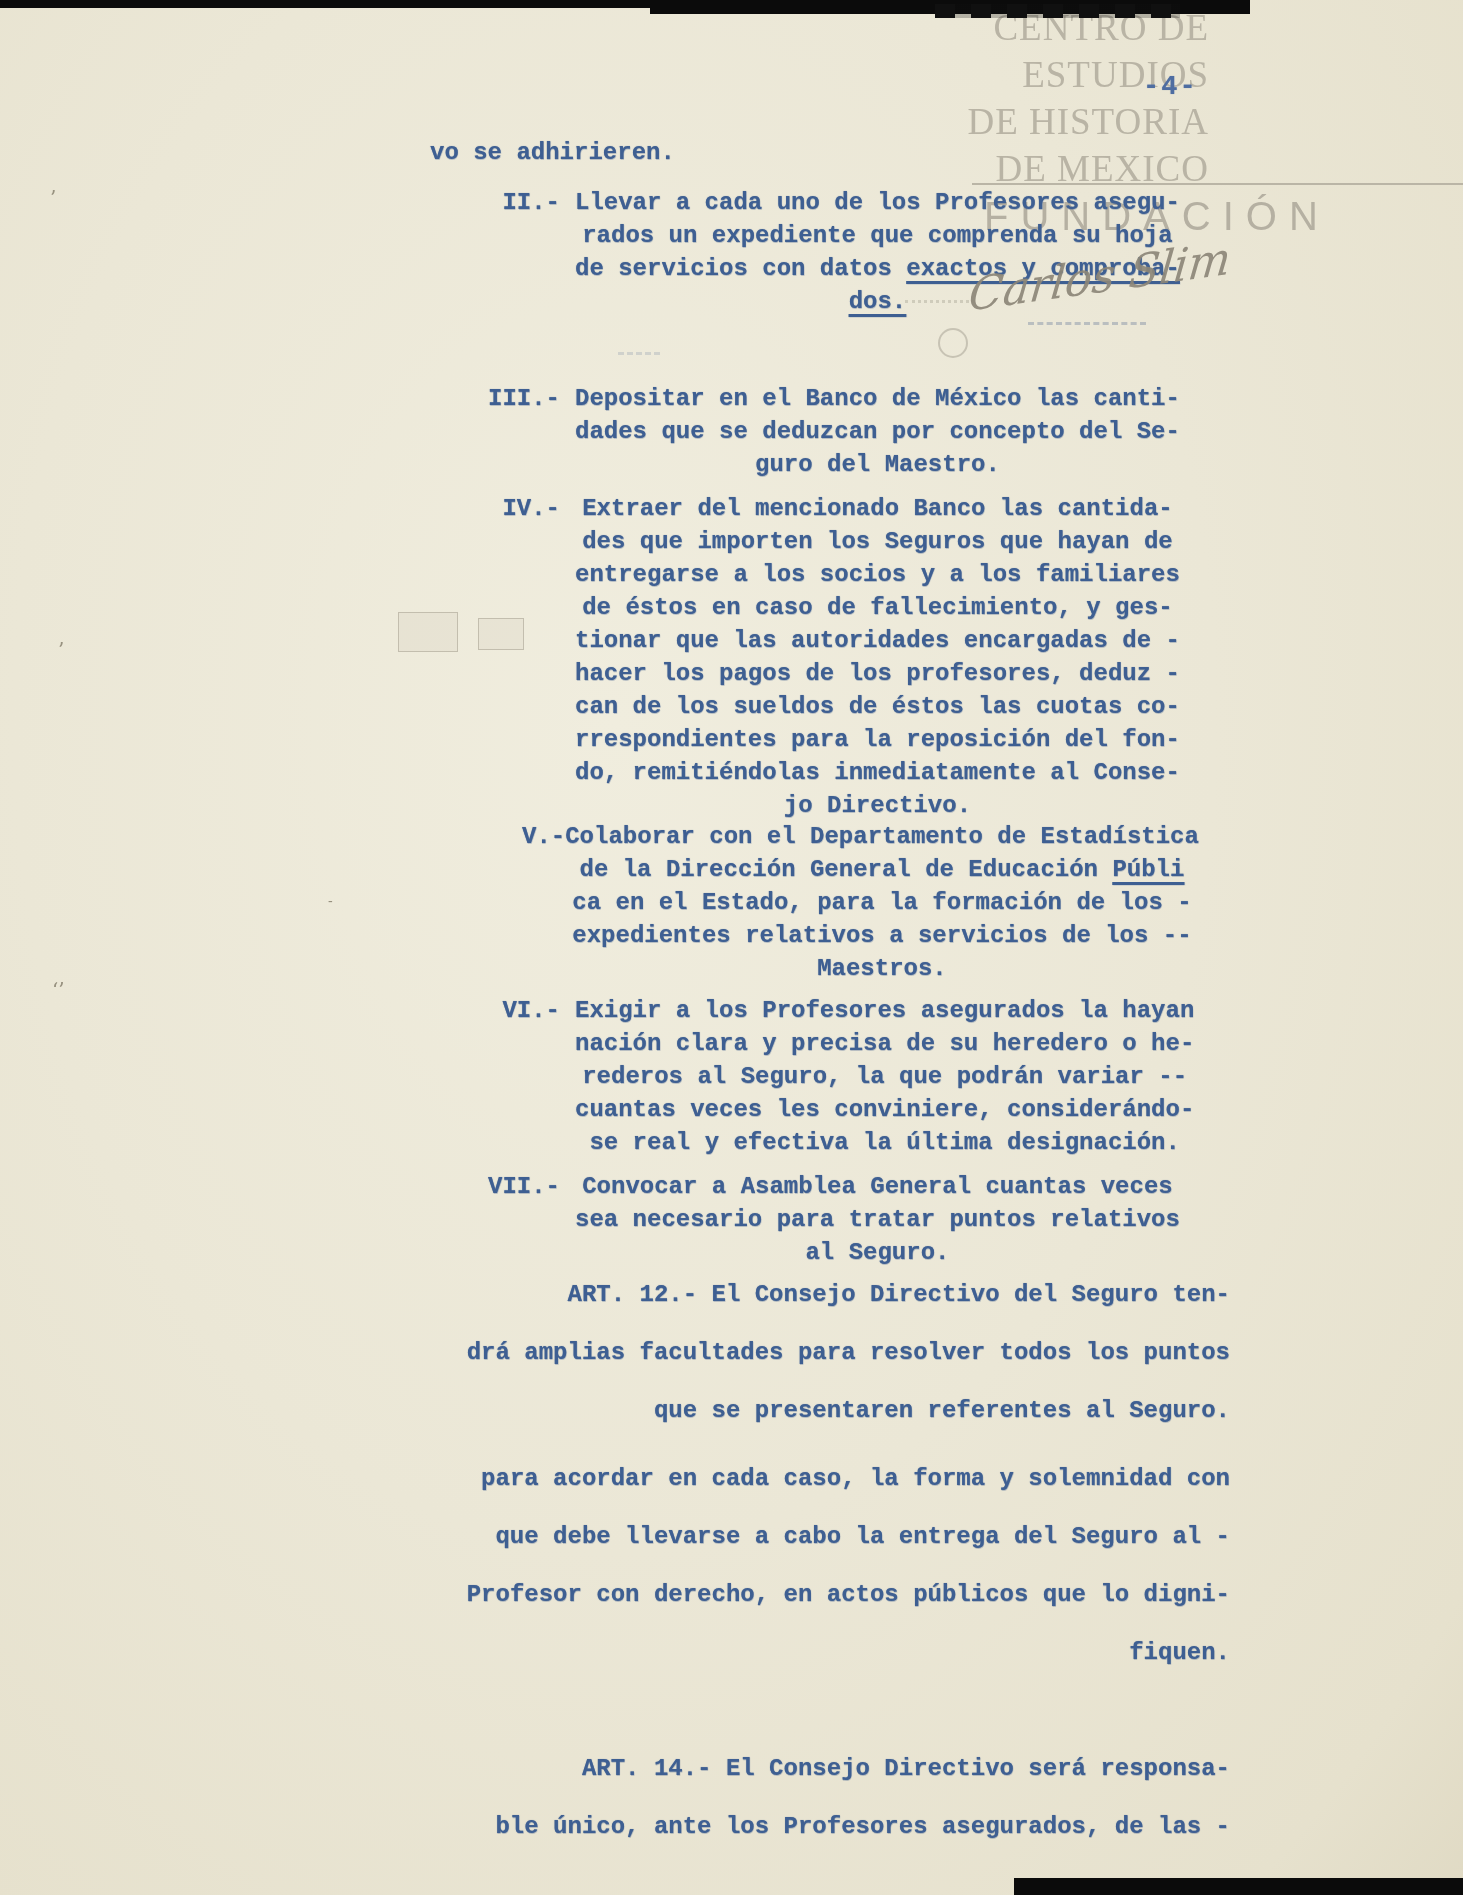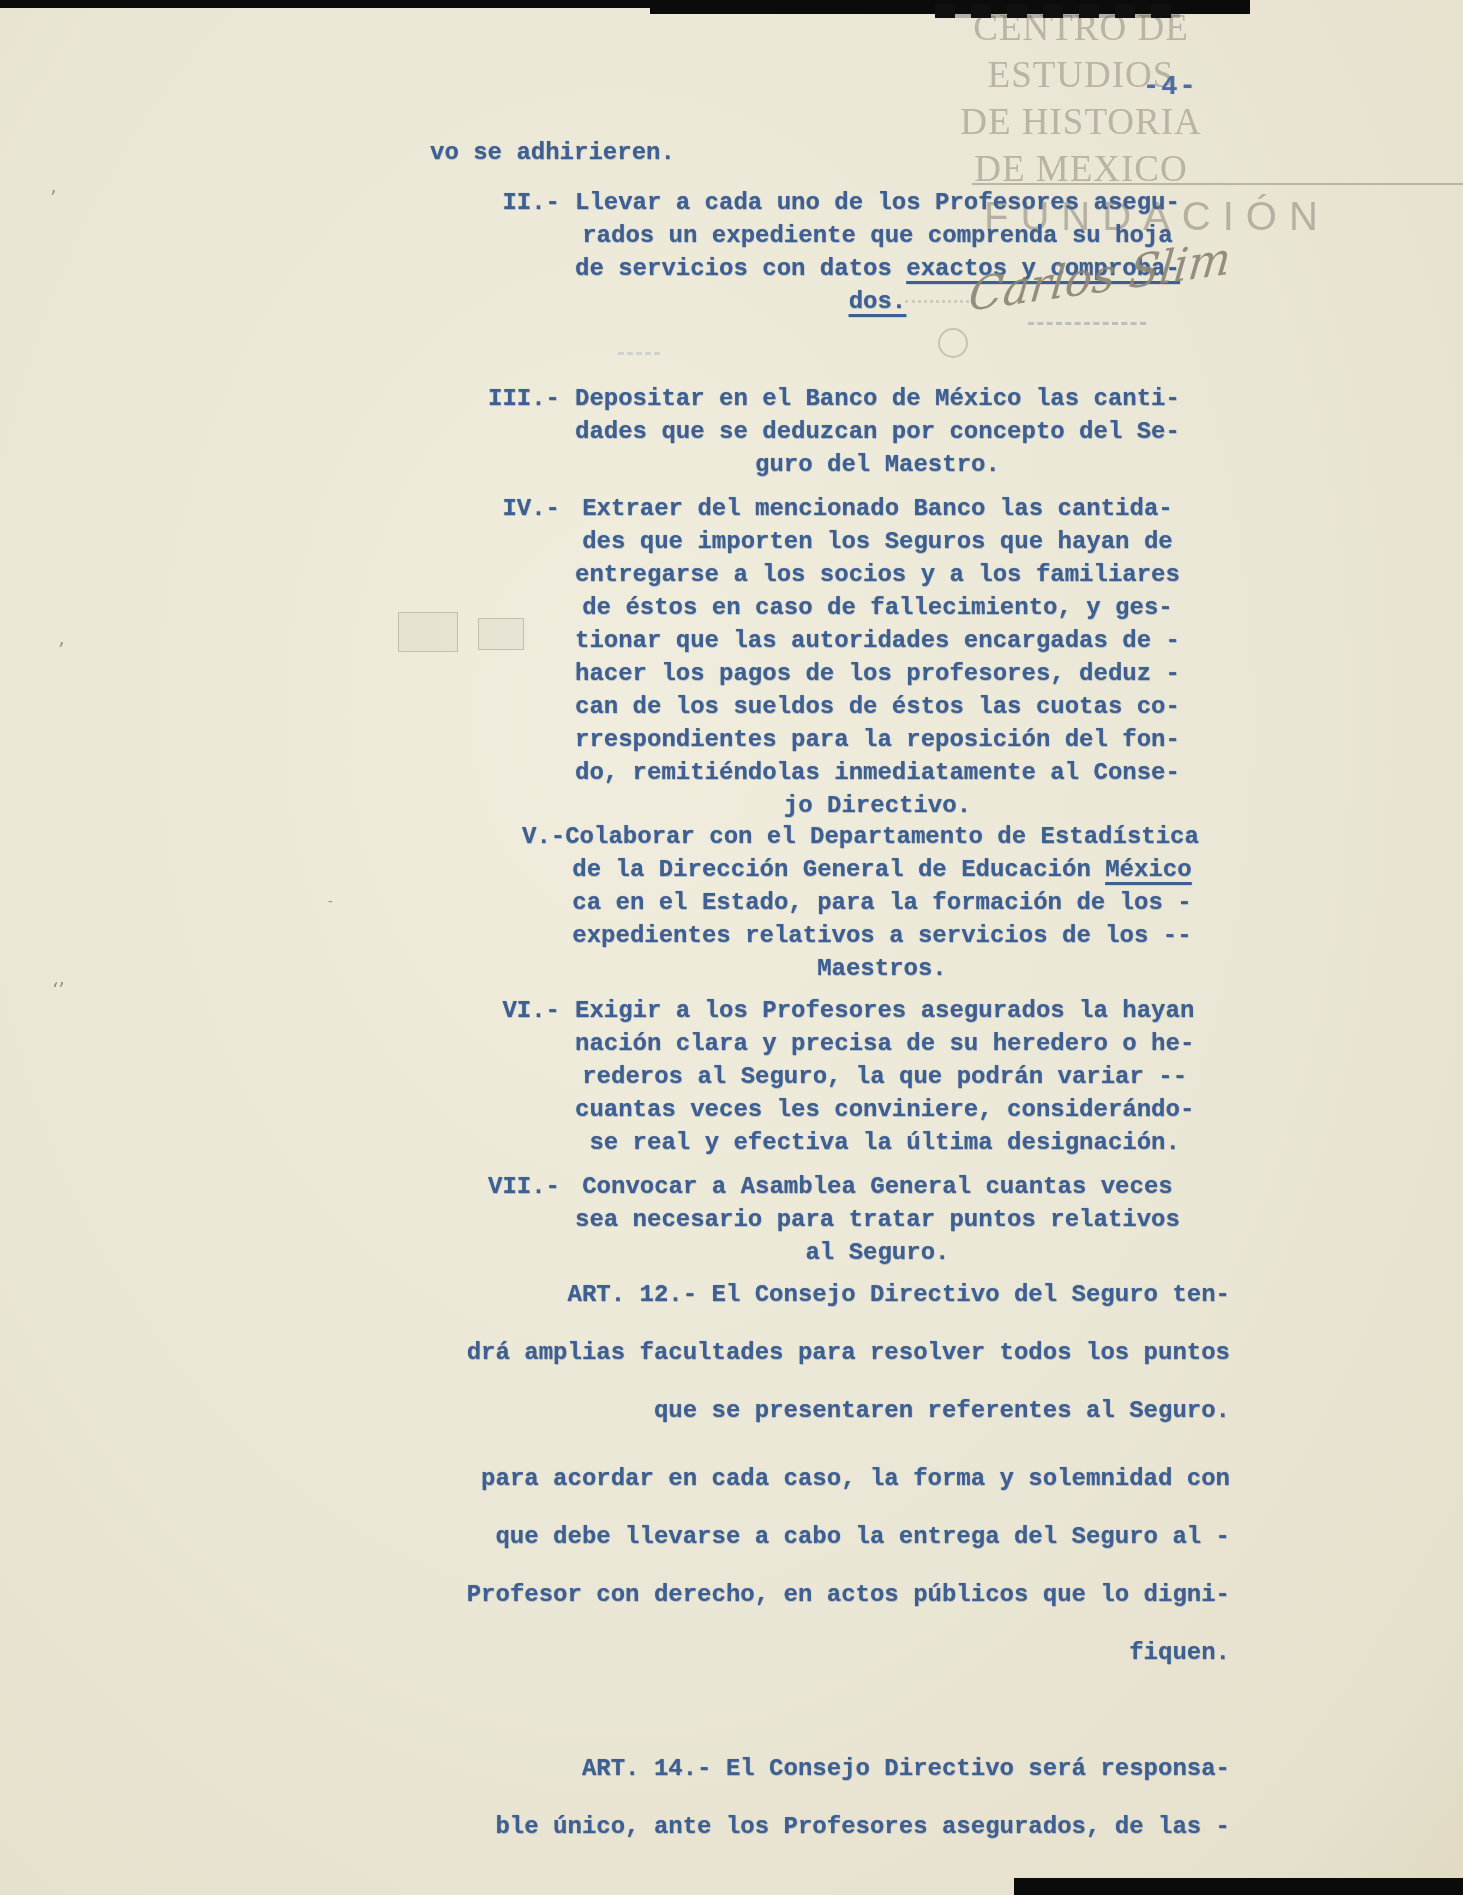--- a/index.html
+++ b/index.html
@@ -16,21 +16,21 @@
   .strip.top-a{left:0;top:0;width:668px;height:8px;}
   .strip.top-b{left:650px;top:0;width:600px;height:14px;}
   .strip.top-sprocket{
     left:935px;top:4px;width:245px;height:14px;background:
     repeating-linear-gradient(90deg,#101010 0 20px, rgba(16,16,16,.25) 20px 36px);
   }
   .strip.bottom{left:1014px;top:1878px;width:449px;height:17px;}
 
   
   .wm{position:absolute;z-index:1;color:#b9b4a5;font-family:"Liberation Serif",serif;}
-  .wm-block{left:953px;top:4px;width:256px;text-align:center;font-size:37px;line-height:47px;letter-spacing:1px;}
+  .wm-block{left:953px;top:4px;width:256px;text-align:right;font-size:37px;line-height:47px;letter-spacing:1px;}
   .wm-divider{position:absolute;left:972px;top:183px;width:491px;border-top:2px solid #bab5a6;z-index:1;}
   .wm-foundation{
     position:absolute;left:984px;top:194px;z-index:1;
     font-family:"Liberation Sans",sans-serif;font-size:40px;letter-spacing:12px;
     color:#b5b0a2;
   }
   .wm-signature{
     position:absolute;left:968px;top:250px;z-index:4;
     font-family:"DejaVu Serif",serif;font-style:italic;font-size:45px;
     color:#8d8779;transform:rotate(-8deg) skewX(-14deg);opacity:.92;
@@ -125,21 +125,21 @@
             <div class="line"><span>hacer los pagos de los profesores, deduz -</span></div>
             <div class="line"><span>can de los sueldos de éstos las cuotas co-</span></div>
             <div class="line"><span>rrespondientes para la reposición del fon-</span></div>
             <div class="line"><span>do, remitiéndolas inmediatamente al Conse-</span></div>
             <div class="line"><span>jo Directivo.</span></div>
           </div>
         </div>
         <div class="item pos-V tight">
           <div class="lines">
             <div class="line hang"><span>V.-</span><span>Colaborar con el Departamento de Estadística</span></div>
-            <div class="line"><span>de la Dirección General de Educación </span><span class="u">México</span></div>
+            <div class="line"><span>de la Dirección General de Educación </span><span class="u">Públi</span></div>
             <div class="line"><span>ca en el Estado, para la formación de los -</span></div>
             <div class="line"><span>expedientes relativos a servicios de los --</span></div>
             <div class="line"><span>Maestros.</span></div>
           </div>
         </div>
         <div class="item pos-VI">
           <span class="num">VI.-</span>
           <div class="lines">
             <div class="line"><span>Exigir a los Profesores asegurados la hayan</span></div>
             <div class="line"><span>nación clara y precisa de su heredero o he-</span></div>

